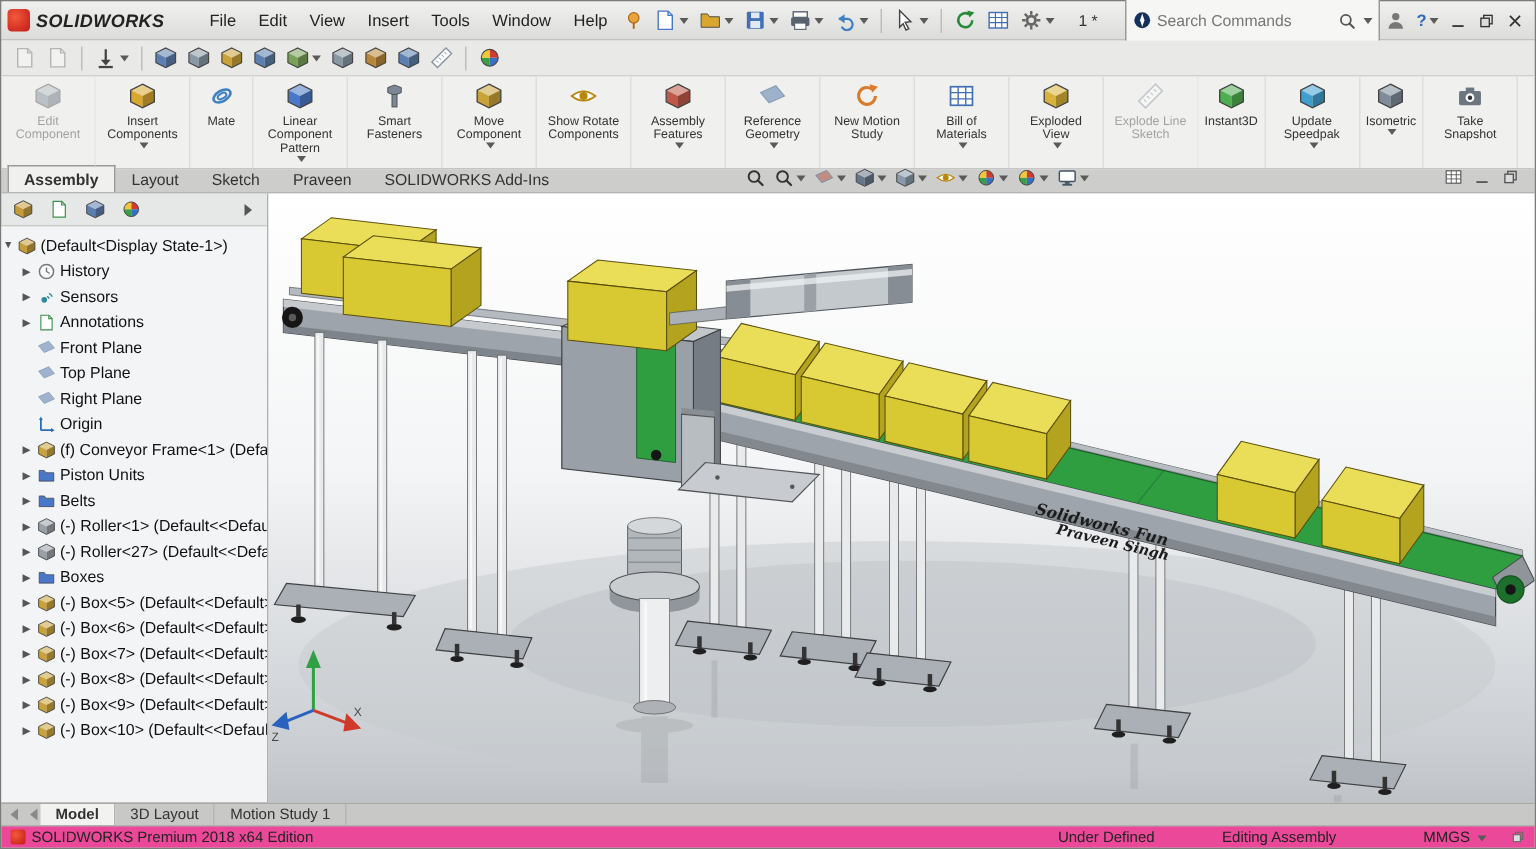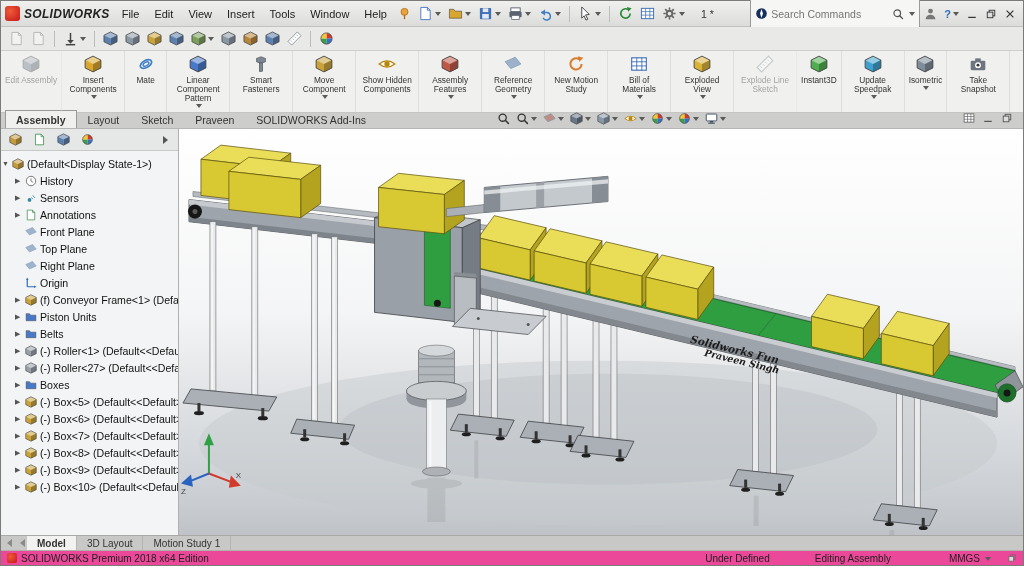--- a/index.html
+++ b/index.html
@@ -7,21 +7,21 @@
 body{font-family:"Liberation Sans",sans-serif;font-size:11px;color:#1a1a1a;background:#9a9a98}
 #app{width:1024px;height:566px;display:flex;flex-direction:column;border:1px solid #7b7b79;background:#e4e4e2}
 svg{display:block}
 .s10{width:10px;height:10px}.s12{width:12px;height:12px}.s14{width:13px;height:13px}
 .s16{width:15px;height:15px}
 .car{width:0;height:0;border:3px solid transparent;border-top:4px solid #5a5a58;margin-left:2px;margin-top:4px;flex:none}
 .vsep{width:1px;height:16px;background:#bdbdbb;margin:0 4px;flex:none}
 
 .row-titlebar{height:26px;flex:none;display:flex;align-items:center;gap:1px;padding:0 4px;background:linear-gradient(#f0f0ee,#dcdcda);border-bottom:1px solid #c2c2c0}
 .logo-mark{width:15px;height:15px;border-radius:3px;background:radial-gradient(circle at 35% 35%,#f05a3a,#c41818);margin-right:3px;flex:none}
-.app-name{font-weight:bold;font-style:italic;letter-spacing:.3px;margin-right:4px;font-size:12px;color:#222}
+.app-name{font-weight:bold;font-style:italic;letter-spacing:.3px;margin-right:22px;font-size:12px;color:#222}
 .menu{padding:4px 7px;border-radius:2px;color:#222}
 .tb{display:flex;align-items:center;padding:2px 3px;border-radius:2px}
 .doc-ind{margin:0 12px;color:#333;font-size:10.5px}
 .search{display:flex;align-items:center;gap:3px;background:#f6f6f4;border:1px solid #9a9a98;border-radius:2px;height:36px;padding:0 4px;margin-left:auto;width:170px}
 .search input{border:none;outline:none;background:transparent;flex:1;font-size:10.5px;font-family:inherit;min-width:0;color:#333}
 
 .row-toolbar2{height:24px;flex:none;display:flex;align-items:center;padding:0 5px;background:#e9e9e7;border-bottom:1px solid #cfcfcd;gap:1px}
 .faded{opacity:.45}
 
 .row-ribbon{height:62px;flex:none;display:flex;align-items:stretch;background:#f0f0ee;border-bottom:1px solid #c5c5c3;overflow:hidden}
@@ -390,21 +390,21 @@
       </span>
   </div>
 
   <div class="row-ribbon">
     <div class="rbtn dis">
         <span class="ric">
           <svg style="color:#6f7f90">
             <use href="#i-cube"></use>
           </svg>
         </span>
-        <span class="rlab">Edit Assembly</span>
+        <span class="rlab">Edit Component</span>
       </div>
     <div class="rbtn">
         <span class="ric">
           <svg style="color:#d9a62e">
             <use href="#i-cube"></use>
           </svg>
         </span>
         <span class="rlab">Insert Components</span>
         <span class="car"></span>
       </div>
@@ -441,21 +441,21 @@
         </span>
         <span class="rlab">Move Component</span>
         <span class="car"></span>
       </div>
     <div class="rbtn">
         <span class="ric">
           <svg style="color:#b8860b">
             <use href="#i-eye"></use>
           </svg>
         </span>
-        <span class="rlab">Show Hidden Components</span>
+        <span class="rlab">Show Rotate Components</span>
       </div>
     <div class="rbtn">
         <span class="ric">
           <svg style="color:#c05848">
             <use href="#i-cube"></use>
           </svg>
         </span>
         <span class="rlab">Assembly Features</span>
         <span class="car"></span>
       </div>

